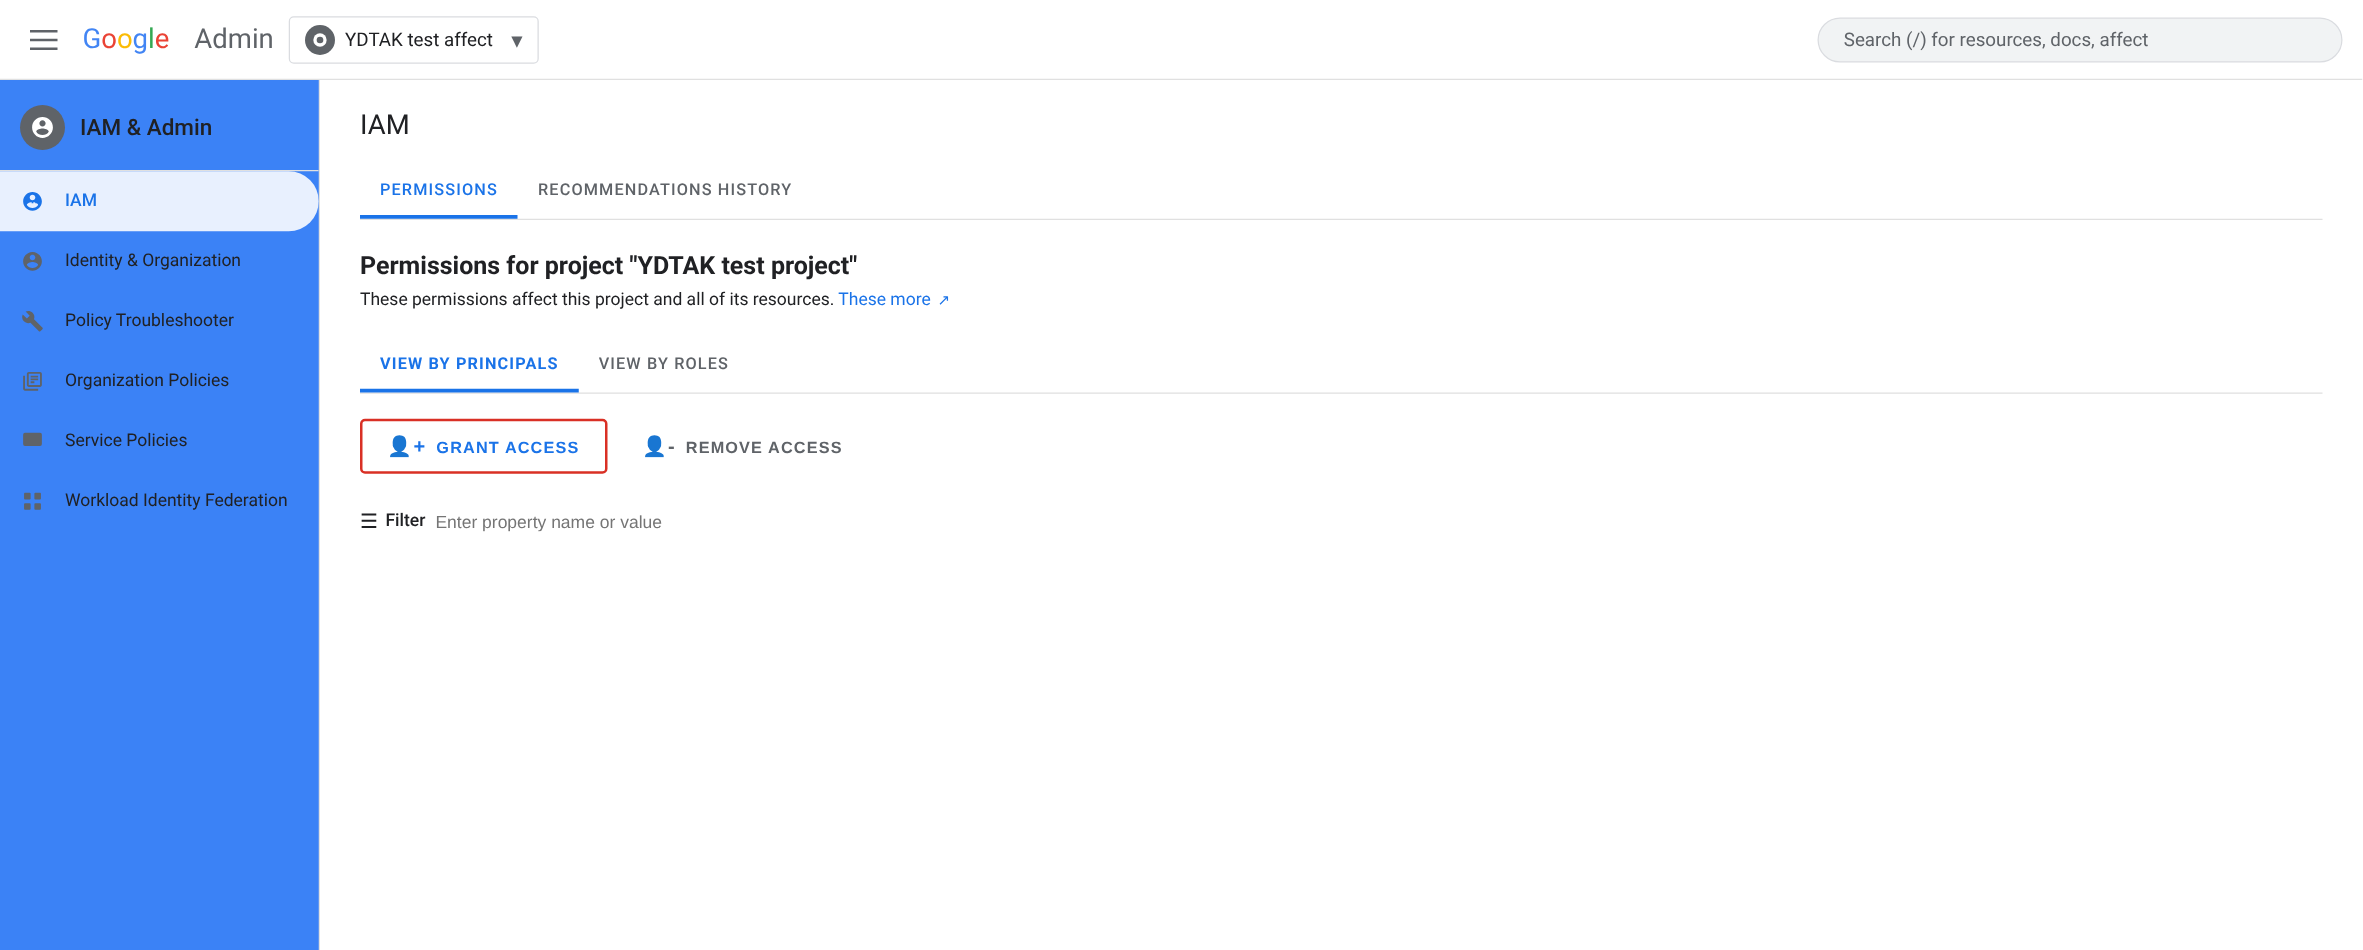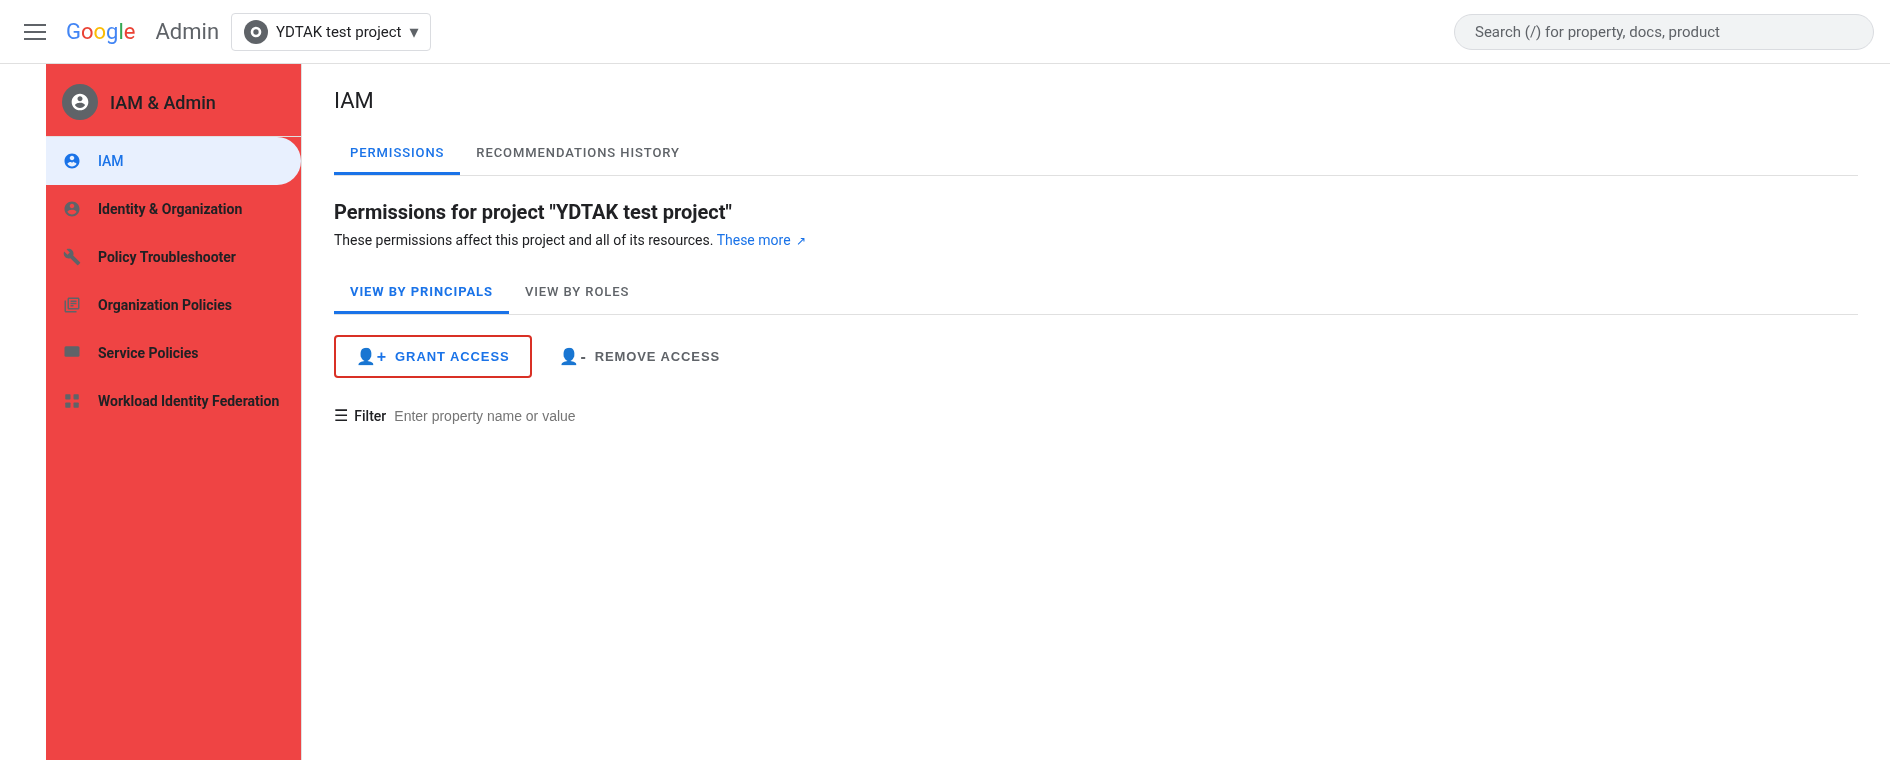--- a/index.html
+++ b/index.html
@@ -84,24 +84,23 @@
     
     .main-layout {
       display: flex;
       height: calc(100vh - 64px);
     }
 
     
     .sidebar {
       width: 256px;
       min-width: 256px;
-      background: #ef4444;
+      background: #3b82f6;
       border-right: 1px solid #e0e0e0;
       overflow-y: auto;
-      margin-left: 46px;
     }
     .sidebar-header {
       display: flex;
       align-items: center;
       gap: 12px;
       padding: 20px 16px 16px 16px;
       border-bottom: 1px solid #e0e0e0;
     }
     .sidebar-header-icon {
       width: 36px;
@@ -119,21 +118,21 @@
       color: #202124;
     }
     .sidebar-item {
       display: flex;
       align-items: center;
       gap: 16px;
       padding: 14px 16px;
       cursor: pointer;
       color: #202124;
       font-size: 14px;
-      font-weight: 700;
+      font-weight: 400;
     }
     .sidebar-item.active {
       background: #e8f0fe;
       color: #1a73e8;
       font-weight: 500;
       border-radius: 0 24px 24px 0;
     }
     .sidebar-item.active .sidebar-item-label { color: #1a73e8; }
     .sidebar-item-icon {
       width: 20px;
@@ -299,25 +298,25 @@
   </div>
   <span class="google-logo-cloud">Admin</span>
 
   <div class="project-selector">
     <div class="proj-icon">
       <svg width="16" height="16" viewBox="0 0 24 24">
           <circle cx="12" cy="12" r="8"></circle>
           <circle cx="12" cy="12" r="4" fill="#5f6368"></circle>
         </svg>
     </div>
-    <span class="project-name">YDTAK test project</span>
+    <span class="project-name">YDTAK test affect</span>
     <span class="dropdown-arrow">▾</span>
   </div>
 
-  <div class="search-bar">Search (/) for property, docs, product</div>
+  <div class="search-bar">Search (/) for resources, docs, affect</div>
 </nav>
 
 <div class="main-layout">
 
   <aside class="sidebar">
     <div class="sidebar-header">
       <div class="sidebar-header-icon">
         <svg width="20" height="20" viewBox="0 0 24 24">
             <path d="M12 2C6.48 2 2 6.48 2 12s4.48 10 10 10 10-4.48 10-10S17.52 2 12 2zm0 3c1.66 0 3 1.34 3 3s-1.34 3-3 3-3-1.34-3-3 1.34-3 3-3zm0 14.2c-2.5 0-4.71-1.28-6-3.22.03-1.99 4-3.08 6-3.08 1.99 0 5.97 1.09 6 3.08-1.29 1.94-3.5 3.22-6 3.22z"></path>
           </svg>

